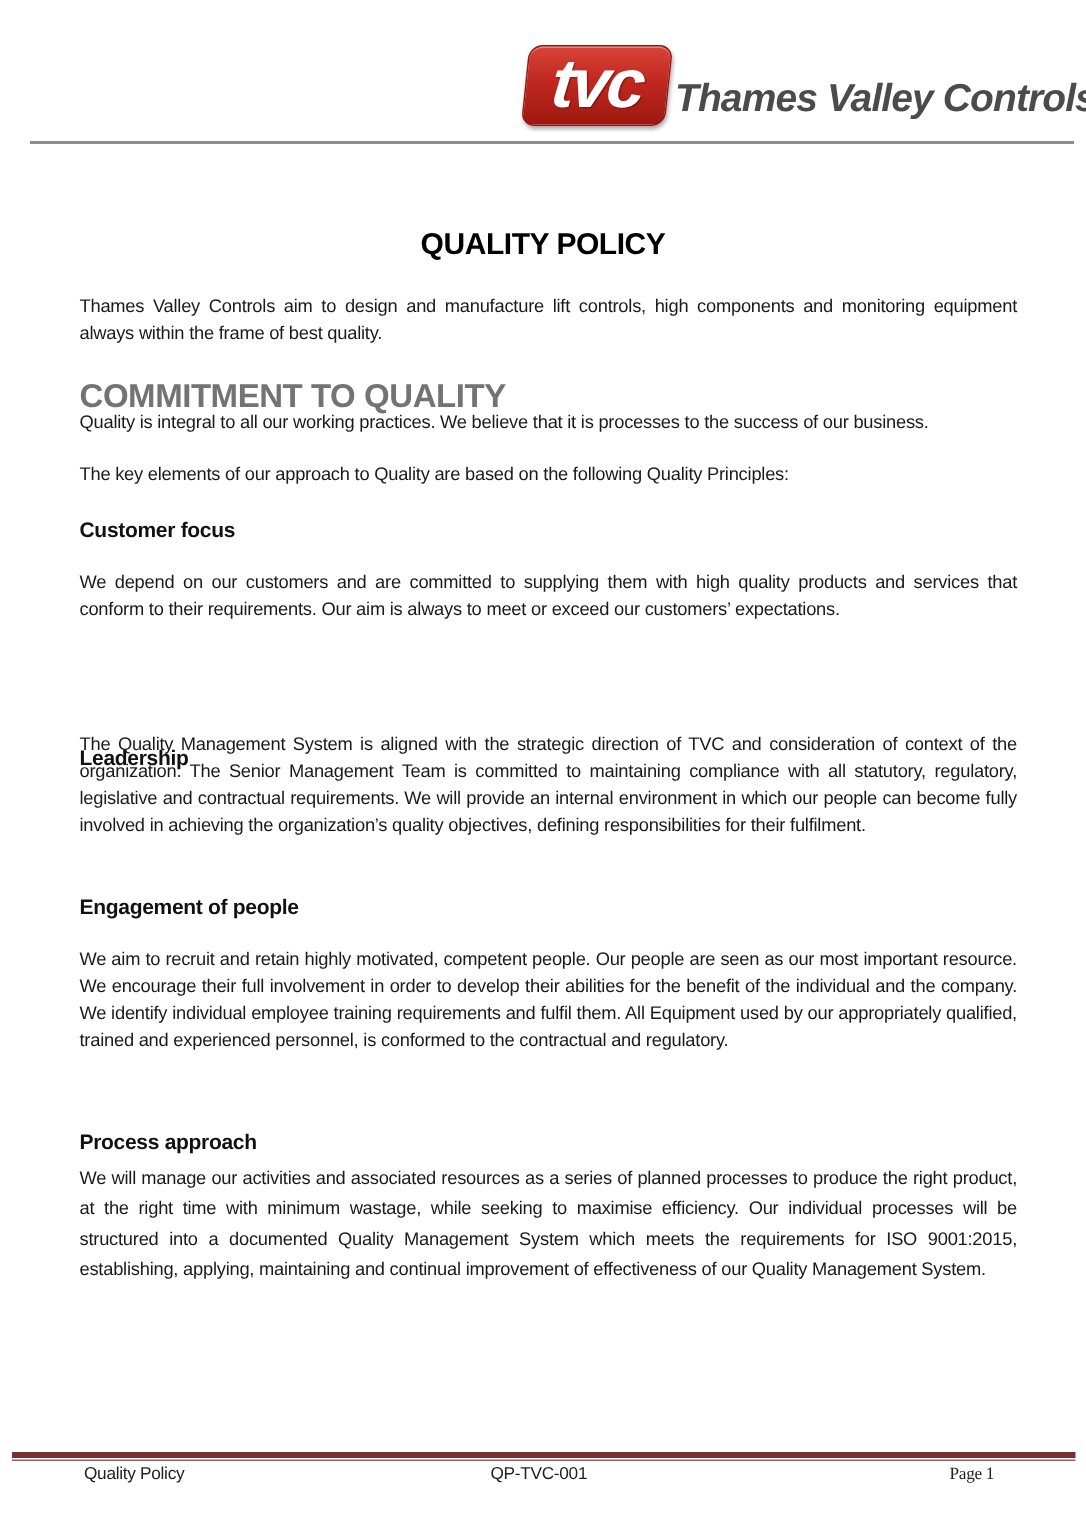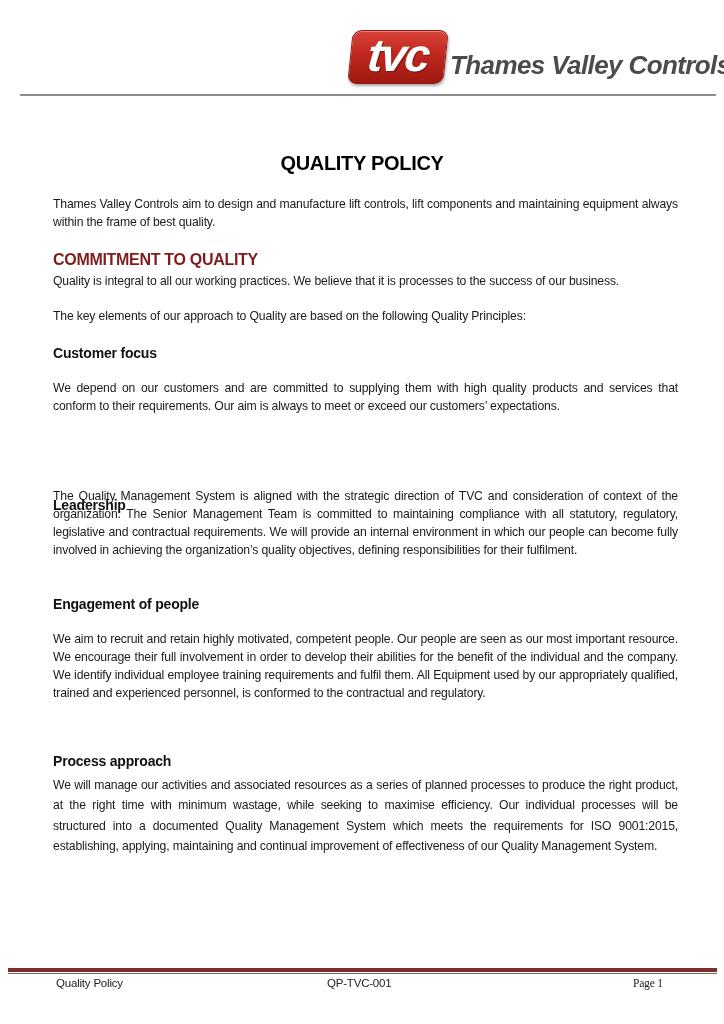--- a/index.html
+++ b/index.html
@@ -32,39 +32,39 @@
     .title {
       left: 0; width: 724px; top: 152px; text-align: center;
       font-weight: bold; font-size: 20px; letter-spacing: -0.3px; color: #000;
     }
     .para {
       left: 53px; width: 625px;
       font-size: 12.2px; line-height: 18px; text-align: justify; color: #1a1a1a;
       letter-spacing: -0.15px;
     }
     .para.loose { line-height: 20.4px; }
-    .h1 { left: 53px; font-weight: bold; font-size: 16px; color: #7f1d1d; letter-spacing: -0.3px; }
+    .h1 { left: 53px; font-weight: bold; font-size: 22px; color: #737373; letter-spacing: -0.3px; }
     .h2 { left: 53px; font-weight: bold; font-size: 14px; color: #111; letter-spacing: -0.2px; }
 
     
     .footer-rule-thick { left: 8px; top: 968px; width: 709px; height: 4px; background: #7a2e2e; }
     .footer-rule-thin { left: 8px; top: 973px; width: 709px; height: 1px; background: #9b5a5a; }
     .footer-text { top: 977px; font-size: 11.5px; color: #222; letter-spacing: -0.2px; }
   </style>
 </head>
 <body>
 
 <div class="abs logo-badge">
   <span>tvc</span>
 </div>
 <div class="abs company-name">Thames Valley Controls</div>
 <div class="abs header-rule"></div>
 
 <div class="abs title">QUALITY POLICY</div>
-<div class="abs para" style="top:195px;">Thames Valley Controls aim to design and manufacture lift controls, lift components and maintaining equipment always within the frame of best quality.</div>
+<div class="abs para" style="top:195px;">Thames Valley Controls aim to design and manufacture lift controls, high components and monitoring equipment always within the frame of best quality.</div>
 
 <div class="abs h1" style="top:251px;">COMMITMENT TO QUALITY</div>
 <div class="abs para" style="top:272px;">Quality is integral to all our working practices. We believe that it is processes to the success of our business.</div>
 <div class="abs para" style="top:307px;">The key elements of our approach to Quality are based on the following Quality Principles:</div>
 
 <div class="abs h2" style="top:345px;text-align:center;">Customer focus</div>
 <div class="abs para" style="top:379px;">We depend on our customers and are committed to supplying them with high quality products and services that conform to their requirements. Our aim is always to meet or exceed our customers’ expectations.</div>
 
 <div class="abs h2" style="top:463px;margin-top:34px;">Leadership</div>
 <div class="abs para" style="top:487px;">The Quality Management System is aligned with the strategic direction of TVC and consideration of context of the organization. The Senior Management Team is committed to maintaining compliance with all statutory, regulatory, legislative and contractual requirements. We will provide an internal environment in which our people can become fully involved in achieving the organization’s quality objectives, defining responsibilities for their fulfilment.</div>

